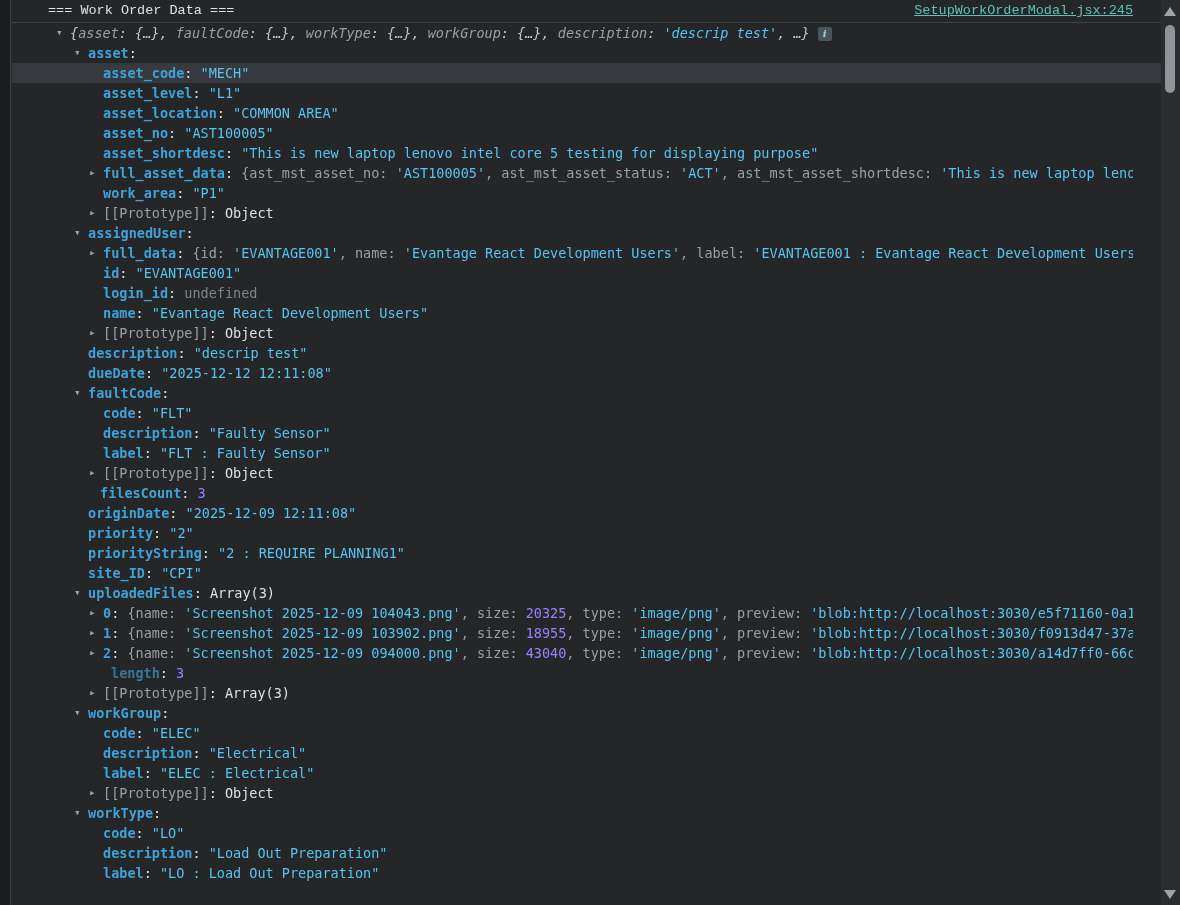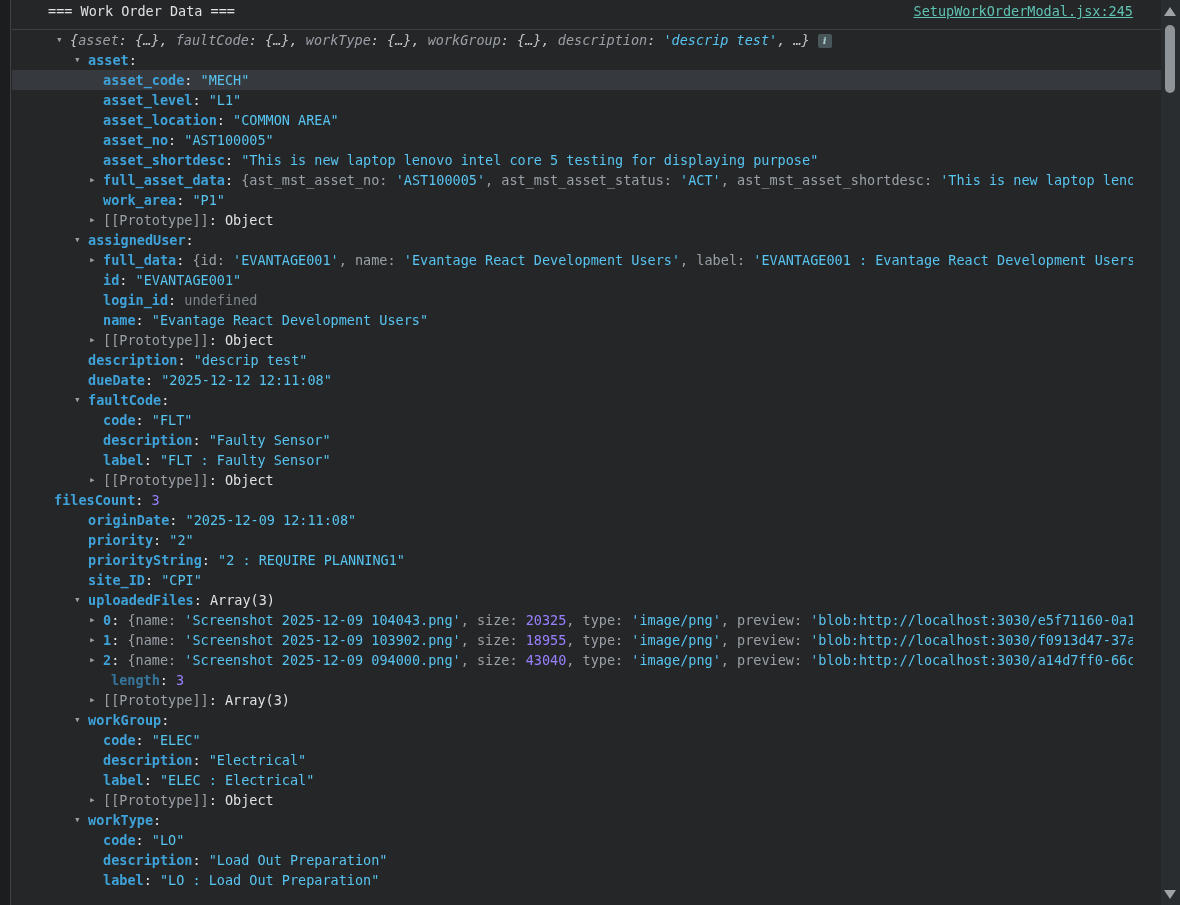--- a/index.html
+++ b/index.html
@@ -11,21 +11,21 @@
   }
   .gutter {
     position:absolute; left:0; top:0; bottom:0; width:11px;
     background:var(--gutter); border-right:1px solid var(--border);
   }
   .content { position:absolute; left:12px; top:0; right:19px; bottom:0; overflow:hidden; }
   .crow {
     position:relative; display:flex; justify-content:space-between; align-items:flex-start;
     height:20px; line-height:20px; padding-right:28px; white-space:pre;
   }
-  .crow.bordered { height:30px; line-height:22px; border-bottom:1px solid var(--border); }
+  .crow.bordered { height:23px; line-height:22px; border-bottom:1px solid var(--border);font-family:Liberation Mono, monospace; }
   .crow.hl { background:var(--highlight); }
   .rowtext { position:relative; flex:0 1 auto; overflow:hidden; white-space:pre; }
   .tri { position:absolute; top:0; font-size:11px; color:var(--dim); }
   .sp  { color:var(--text); }
   .sk  { color:var(--key); font-weight:bold; }
   .skd { color:var(--key); font-weight:bold; opacity:.65; }
   .ss  { color:var(--string); }
   .sn  { color:var(--number); }
   .su  { color:var(--undef); }
   .sd  { color:var(--dim);margin-top:12px; }
@@ -73,21 +73,21 @@
       <div class="crow"><span class="rowtext" style="padding-left: 91px;"><span class="sk">login_id</span><span class="sp">: </span><span class="su">undefined</span></span></div>
       <div class="crow"><span class="rowtext" style="padding-left: 91px;"><span class="sk">name</span><span class="sp">: </span><span class="ss">"Evantage React Development Users"</span></span></div>
       <div class="crow"><span class="rowtext" style="padding-left: 91px;"><span class="tri" style="left: 77px;">▸</span><span class="sd">[[Prototype]]</span><span class="sp">: </span><span class="sp">Object</span></span></div>
       <div class="crow"><span class="rowtext" style="padding-left: 76px;"><span class="sk">description</span><span class="sp">: </span><span class="ss">"descrip test"</span></span></div>
       <div class="crow"><span class="rowtext" style="padding-left: 76px;"><span class="sk">dueDate</span><span class="sp">: </span><span class="ss">"2025-12-12 12:11:08"</span></span></div>
       <div class="crow"><span class="rowtext" style="padding-left: 76px;"><span class="tri" style="left: 62px;">▾</span><span class="sk">faultCode</span><span class="sp">:</span></span></div>
       <div class="crow"><span class="rowtext" style="padding-left: 91px;"><span class="sk">code</span><span class="sp">: </span><span class="ss">"FLT"</span></span></div>
       <div class="crow"><span class="rowtext" style="padding-left: 91px;"><span class="sk">description</span><span class="sp">: </span><span class="ss">"Faulty Sensor"</span></span></div>
       <div class="crow"><span class="rowtext" style="padding-left: 91px;"><span class="sk">label</span><span class="sp">: </span><span class="ss">"FLT : Faulty Sensor"</span></span></div>
       <div class="crow"><span class="rowtext" style="padding-left: 91px;"><span class="tri" style="left: 77px;">▸</span><span class="sd">[[Prototype]]</span><span class="sp">: </span><span class="sp">Object</span></span></div>
-      <div class="crow"><span class="rowtext" style="padding-left: 42px; text-align: center;"><span class="sk">filesCount</span><span class="sp">: </span><span class="sn">3</span></span></div>
+      <div class="crow"><span class="rowtext" style="padding-left: 88px; text-align: center;"><span class="sk">filesCount</span><span class="sp">: </span><span class="sn">3</span></span></div>
       <div class="crow"><span class="rowtext" style="padding-left: 76px;"><span class="sk">originDate</span><span class="sp">: </span><span class="ss">"2025-12-09 12:11:08"</span></span></div>
       <div class="crow"><span class="rowtext" style="padding-left: 76px;"><span class="sk">priority</span><span class="sp">: </span><span class="ss">"2"</span></span></div>
       <div class="crow"><span class="rowtext" style="padding-left: 76px;"><span class="sk">priorityString</span><span class="sp">: </span><span class="ss">"2 : REQUIRE PLANNING1"</span></span></div>
       <div class="crow"><span class="rowtext" style="padding-left: 76px;"><span class="sk">site_ID</span><span class="sp">: </span><span class="ss">"CPI"</span></span></div>
       <div class="crow"><span class="rowtext" style="padding-left: 76px;"><span class="tri" style="left: 62px;">▾</span><span class="sk">uploadedFiles</span><span class="sp">: </span><span class="sp">Array(3)</span></span></div>
       <div class="crow"><span class="rowtext" style="padding-left: 91px;"><span class="tri" style="left: 77px;">▸</span><span class="sk">0</span><span class="sp">: </span><span class="sd">{name: </span><span class="ss">'Screenshot 2025-12-09 104043.png'</span><span class="sd">, size: </span><span class="sn">20325</span><span class="sd">, type: </span><span class="ss">'image/png'</span><span class="sd">, preview: </span><span class="ss">'blob:http://localhost:3030/e5f71160-0a1b</span></span></div>
       <div class="crow"><span class="rowtext" style="padding-left: 91px;"><span class="tri" style="left: 77px;">▸</span><span class="sk">1</span><span class="sp">: </span><span class="sd">{name: </span><span class="ss">'Screenshot 2025-12-09 103902.png'</span><span class="sd">, size: </span><span class="sn">18955</span><span class="sd">, type: </span><span class="ss">'image/png'</span><span class="sd">, preview: </span><span class="ss">'blob:http://localhost:3030/f0913d47-37ab</span></span></div>
       <div class="crow"><span class="rowtext" style="padding-left: 91px;"><span class="tri" style="left: 77px;">▸</span><span class="sk">2</span><span class="sp">: </span><span class="sd">{name: </span><span class="ss">'Screenshot 2025-12-09 094000.png'</span><span class="sd">, size: </span><span class="sn">43040</span><span class="sd">, type: </span><span class="ss">'image/png'</span><span class="sd">, preview: </span><span class="ss">'blob:http://localhost:3030/a14d7ff0-66cd</span></span></div>
       <div class="crow"><span class="rowtext" style="padding-left: 91px; margin-left: 8px;"><span class="skd">length</span><span class="sp">: </span><span class="sn">3</span></span></div>
       <div class="crow"><span class="rowtext" style="padding-left: 91px;"><span class="tri" style="left: 77px;">▸</span><span class="sd">[[Prototype]]</span><span class="sp">: </span><span class="sp">Array(3)</span></span></div>

